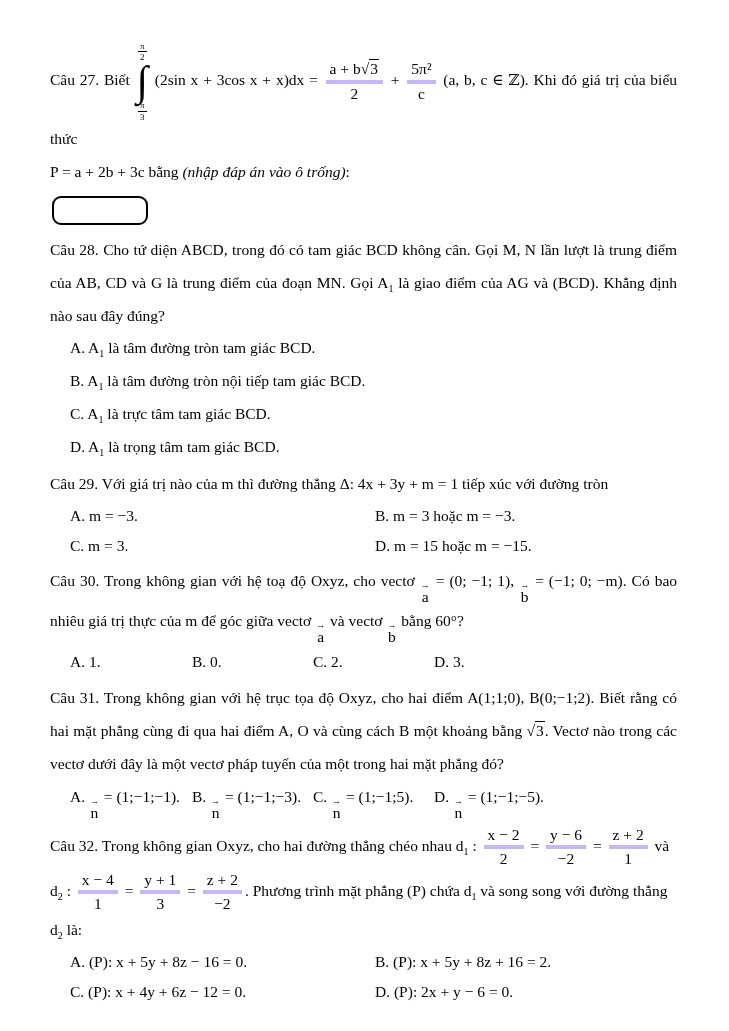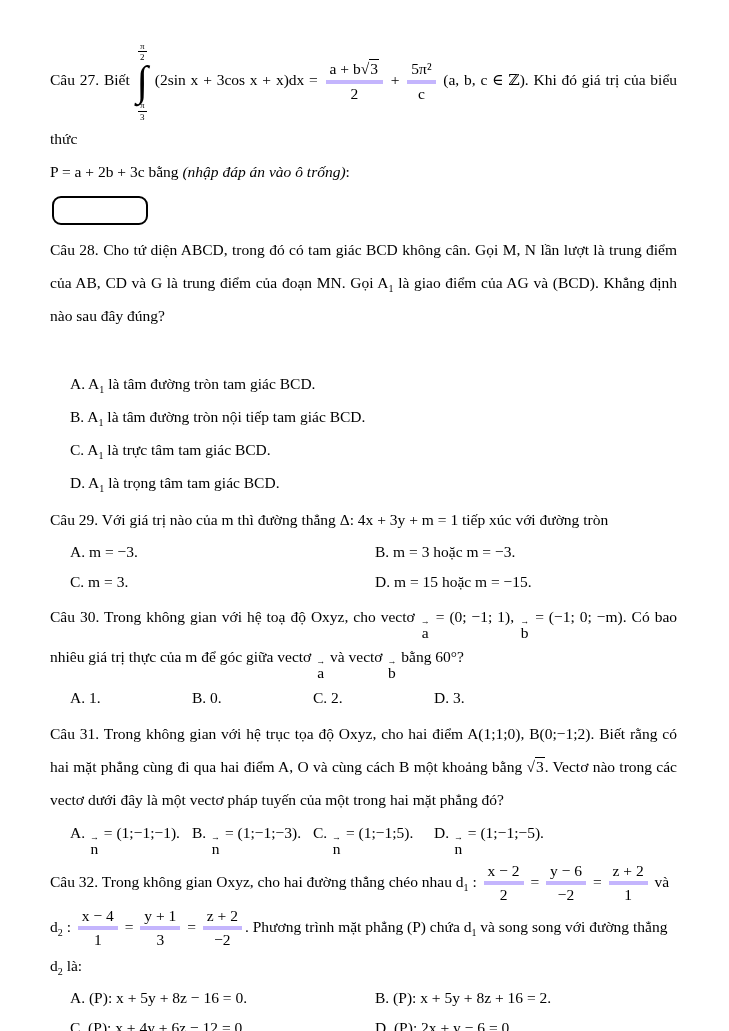--- a/index.html
+++ b/index.html
@@ -28,21 +28,21 @@
   
   .vec{display:inline-flex;flex-direction:column;align-items:center;vertical-align:-2px;margin:0 1px;line-height:1;}
   .vec .arrow{font-size:9px;line-height:1;height:8px;display:block;}
   .vec .base{line-height:1.05;display:block;}
   
   .sqrt{white-space:nowrap;}
   .sqrt .arg{border-top:1px solid #000;padding:0 1px;}
   
   .ansbox{width:92px;height:25px;border:2px solid #000;border-radius:9px;margin:7px 0 9px 2px;}
   
-  .optcol{padding-left:20px;margin-top:36px;}
+  .optcol{padding-left:20px;}
   .optcol .opt{line-height:2.12;}
   .opts2{display:grid;grid-template-columns:305px 1fr;padding-left:20px;line-height:1.95;}
   .opts4{display:grid;grid-template-columns:122px 121px 121px auto;padding-left:20px;line-height:2.12;}
   .opt{white-space:nowrap;}
   .blk{margin-top:4px;}
 </style>
 </head>
 <body>
 
 <div>

